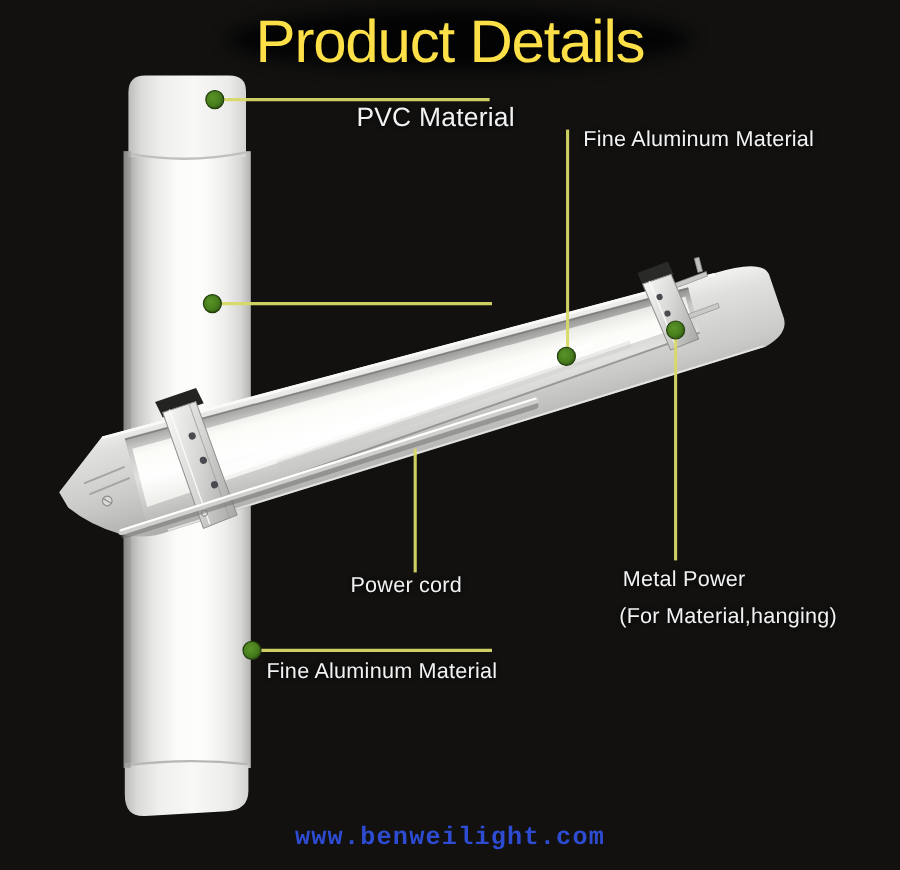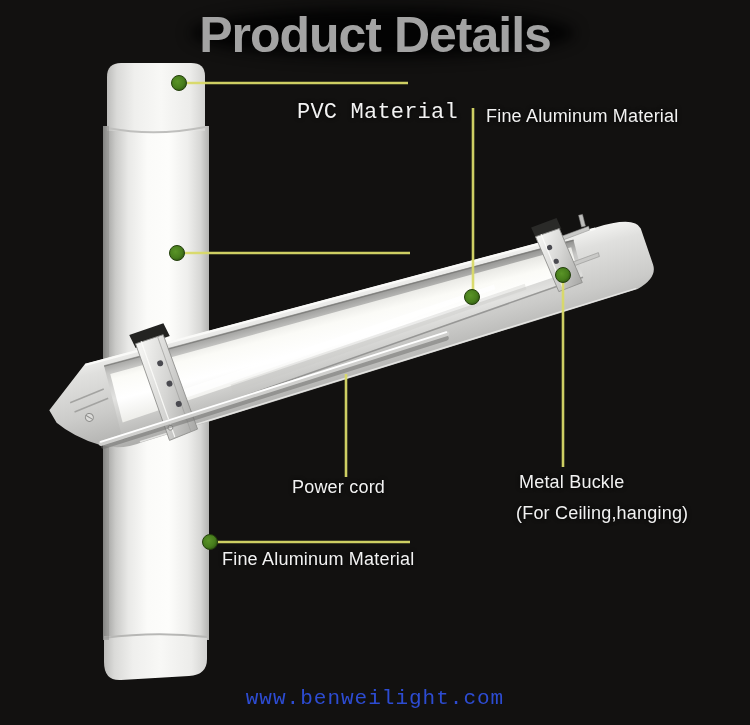--- a/index.html
+++ b/index.html
@@ -7,39 +7,39 @@
     position:relative;width:750px;height:725px;overflow:hidden;
     background:#121110;
     font-family:"Liberation Sans", sans-serif;
   }
   .title-blob{
     position:absolute;left:190px;top:8px;width:385px;height:50px;
     background:#030303;border-radius:50%;filter:blur(7px);
   }
   .page-title{
     position:absolute;left:0;right:0;top:6px;text-align:center;
-    font-size:50px;font-weight:700;letter-spacing:-1px;color:#a3a3a3;
+    font-size:50px;font-weight:400;letter-spacing:-1px;color:#fde047;
   }
   .scene{position:absolute;left:0;top:0;}
   .callout-label{
     position:absolute;color:#f2f2f2;font-size:18px;font-weight:400;
     white-space:nowrap;letter-spacing:.2px;
     text-shadow:0 0 4px rgba(0,0,0,.9);
   }
-  .lbl-pvc{left:297px;top:100px;font-size:22px;font-family:Liberation Mono, monospace;}
+  .lbl-pvc{left:297px;top:85px;font-size:22px;}
   .lbl-fine-top{left:486px;top:106px;}
   .lbl-pc{left:272px;top:254px;font-size:24px;}
   .lbl-power{left:292px;top:477px;}
   .lbl-buckle{left:519px;top:472px;}
   .lbl-buckle-sub{left:516px;top:503px;}
   .lbl-fine-bottom{left:222px;top:549px;}
   .watermark{
     position:absolute;left:0;right:0;top:687px;text-align:center;
     font-family:"Liberation Mono", monospace;
-    font-size:21px;font-weight:400;color:#2d4cd2;letter-spacing:1px;
+    font-size:21px;font-weight:700;color:#2d4cd2;letter-spacing:1px;
   }
 </style>
 </head>
 <body>
 
 <div class="stage">
 
   <div class="title-blob"></div>
 
   <svg class="scene" width="750" height="725" viewBox="0 0 750 725">
@@ -167,20 +167,20 @@
 
   <div class="page-title">Product Details</div>
 
   <div class="callout-label lbl-pvc">PVC Material</div>
 
   <div class="callout-label lbl-fine-top">Fine Aluminum Material</div>
 
 
   <div class="callout-label lbl-power">Power cord</div>
 
-  <div class="callout-label lbl-buckle">Metal Buckle</div>
+  <div class="callout-label lbl-buckle">Metal Power</div>
 
-  <div class="callout-label lbl-buckle-sub">(For Ceiling,hanging)</div>
+  <div class="callout-label lbl-buckle-sub">(For Material,hanging)</div>
 
   <div class="callout-label lbl-fine-bottom">Fine Aluminum Material</div>
 
   <div class="watermark">www.benweilight.com</div>
 </div>
 
 </body></html>

